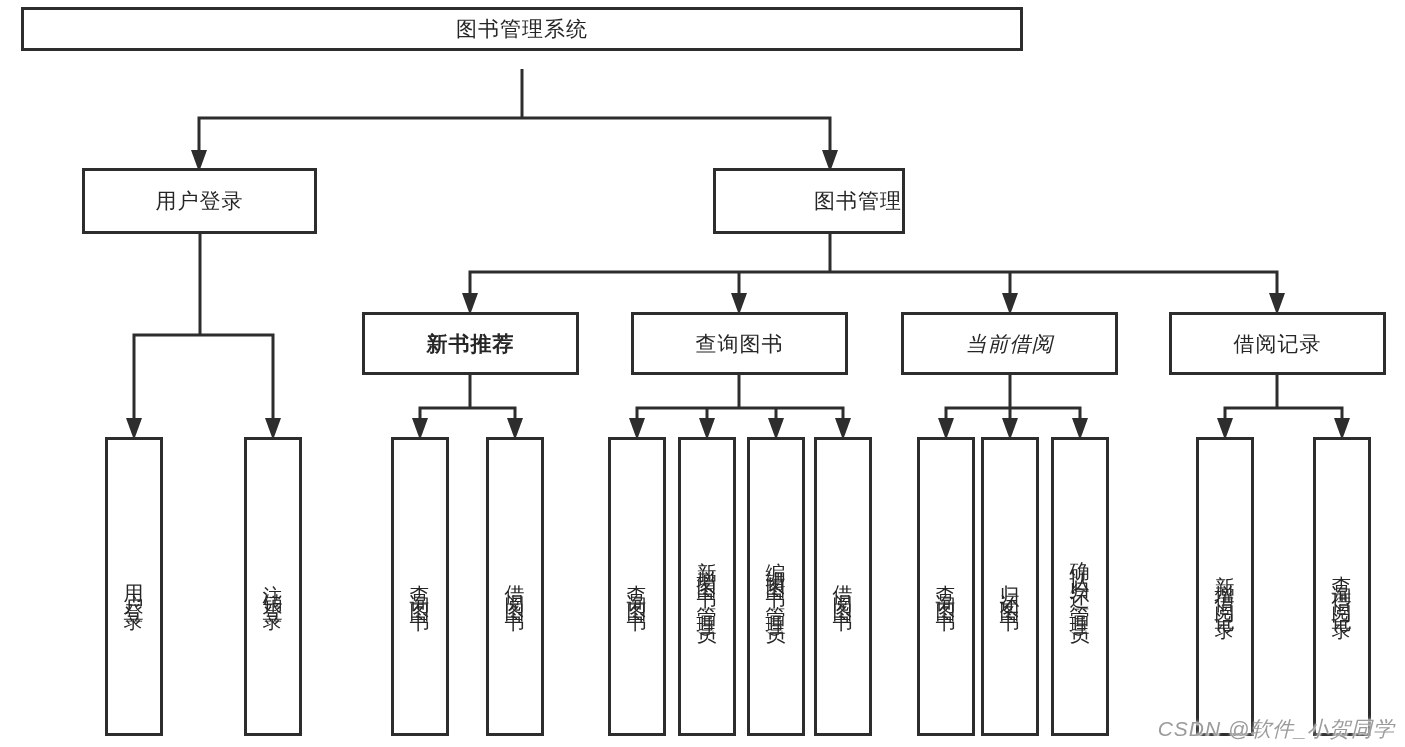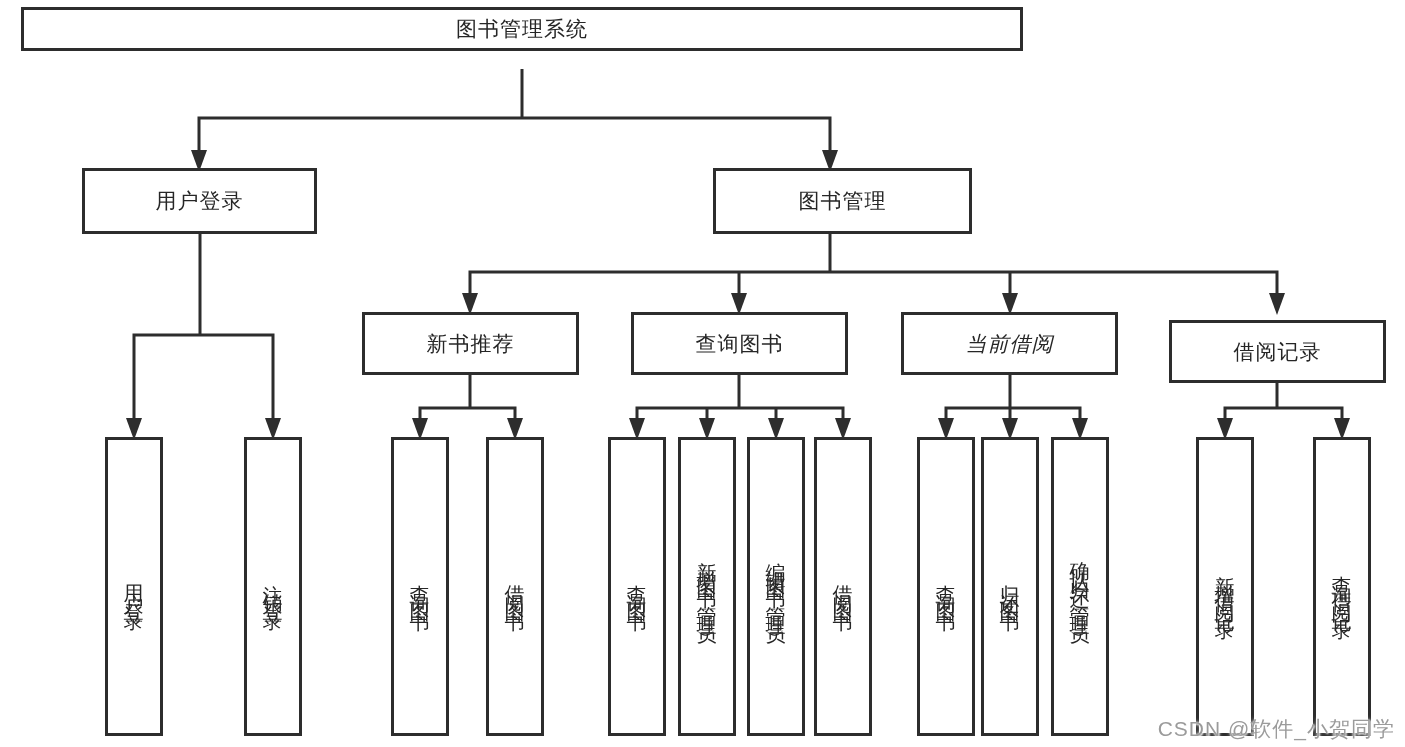--- a/index.html
+++ b/index.html
@@ -43,26 +43,26 @@
     justify-content: center;
   }
   .hlabel {
     font-size: 21px;
     color: var(--text);
     letter-spacing: 1px;
     white-space: nowrap;
   }
   .node-root   { left: 21px;  top: 7px;  width: 1002px; height: 44px; }
   .node-l2-a   { left: 82px;  top: 168px; width: 235px;  height: 66px; }
-  .node-l2-b   { left: 713px; top: 168px; width: 259px;  height: 66px; }
+  .node-l2-b   { left: 713px; top: 168px; width: 192px;  height: 66px; justify-content: flex-end; }
   .node-l3     { top: 312px; width: 217px; height: 63px; }
-  .node-l3-0   { left: 362px; }
+  .node-l3-0   { left: 362px; font-weight: bold; }
   .node-l3-1   { left: 631px; }
   .node-l3-2   { left: 901px; font-style: italic; }
-  .node-l3-3   { left: 1169px; margin-top: 8px; }
+  .node-l3-3   { left: 1169px; }
   .leaf {
     position: absolute;
     top: 437px;
     width: 58px;
     height: 299px;
     background: #fff;
     border: 3px solid var(--line);
     display: flex;
     align-items: center;
     justify-content: center;
@@ -92,20 +92,21 @@
   .watermark {
     position: absolute;
     right: 10px;
     bottom: 4px;
     font-size: 21px;
     color: var(--watermark);
     letter-spacing: 1px;
     white-space: nowrap;
     z-index: 5;
     text-shadow: 0 0 2px rgba(255,255,255,.95), 0 0 4px rgba(255,255,255,.85), 1px 1px 2px rgba(255,255,255,.9);
+    font-style: italic;
   }
 </style>
 </head>
 <body>
 
 <div class="canvas">
 
   <svg class="connectors" viewBox="0 0 1405 747" aria-hidden="true">
 
     <path d="M522,69 V118"></path>

